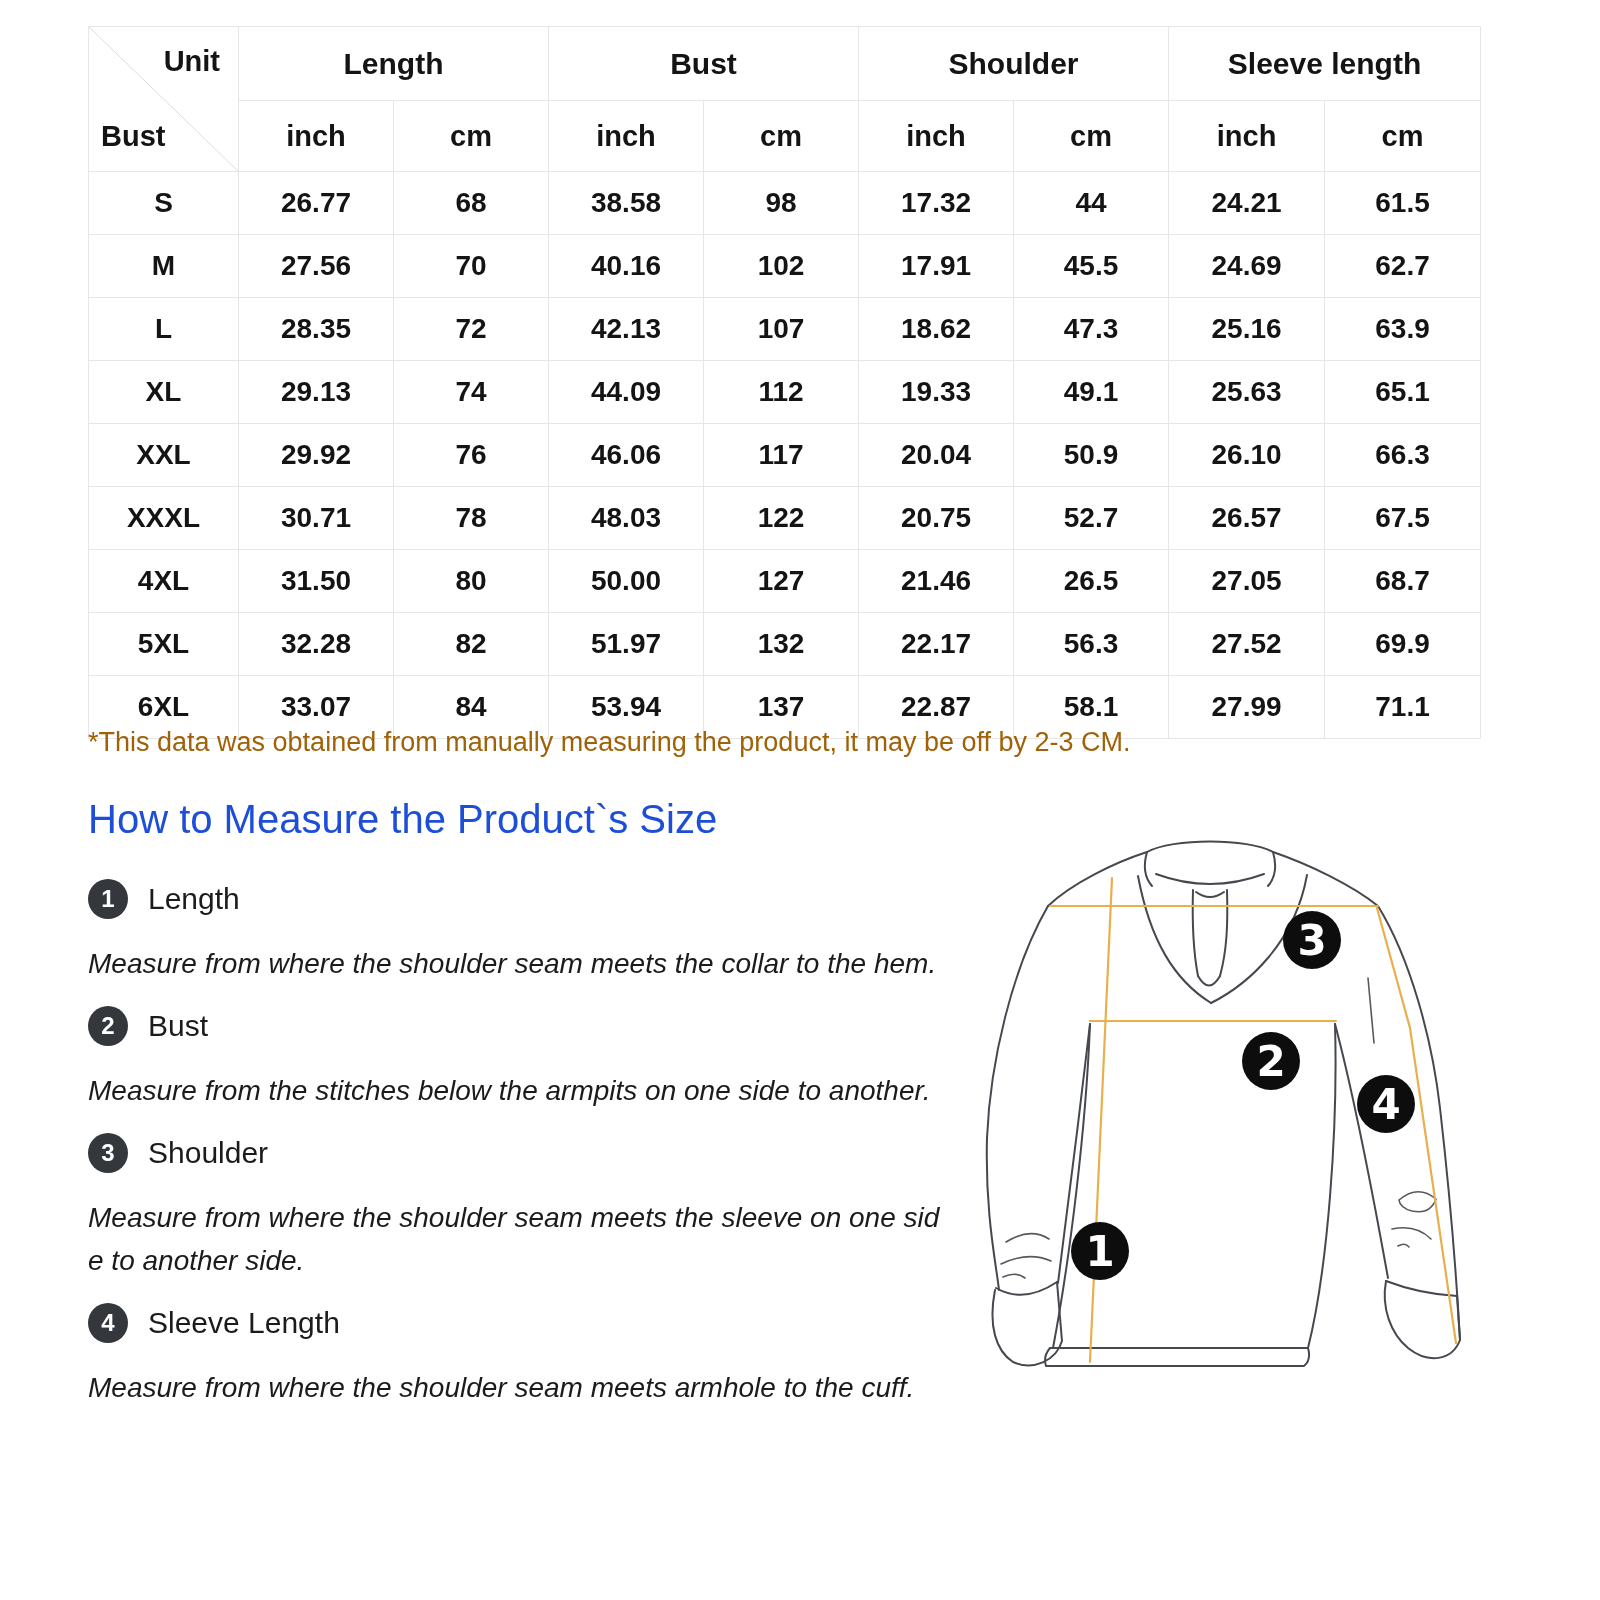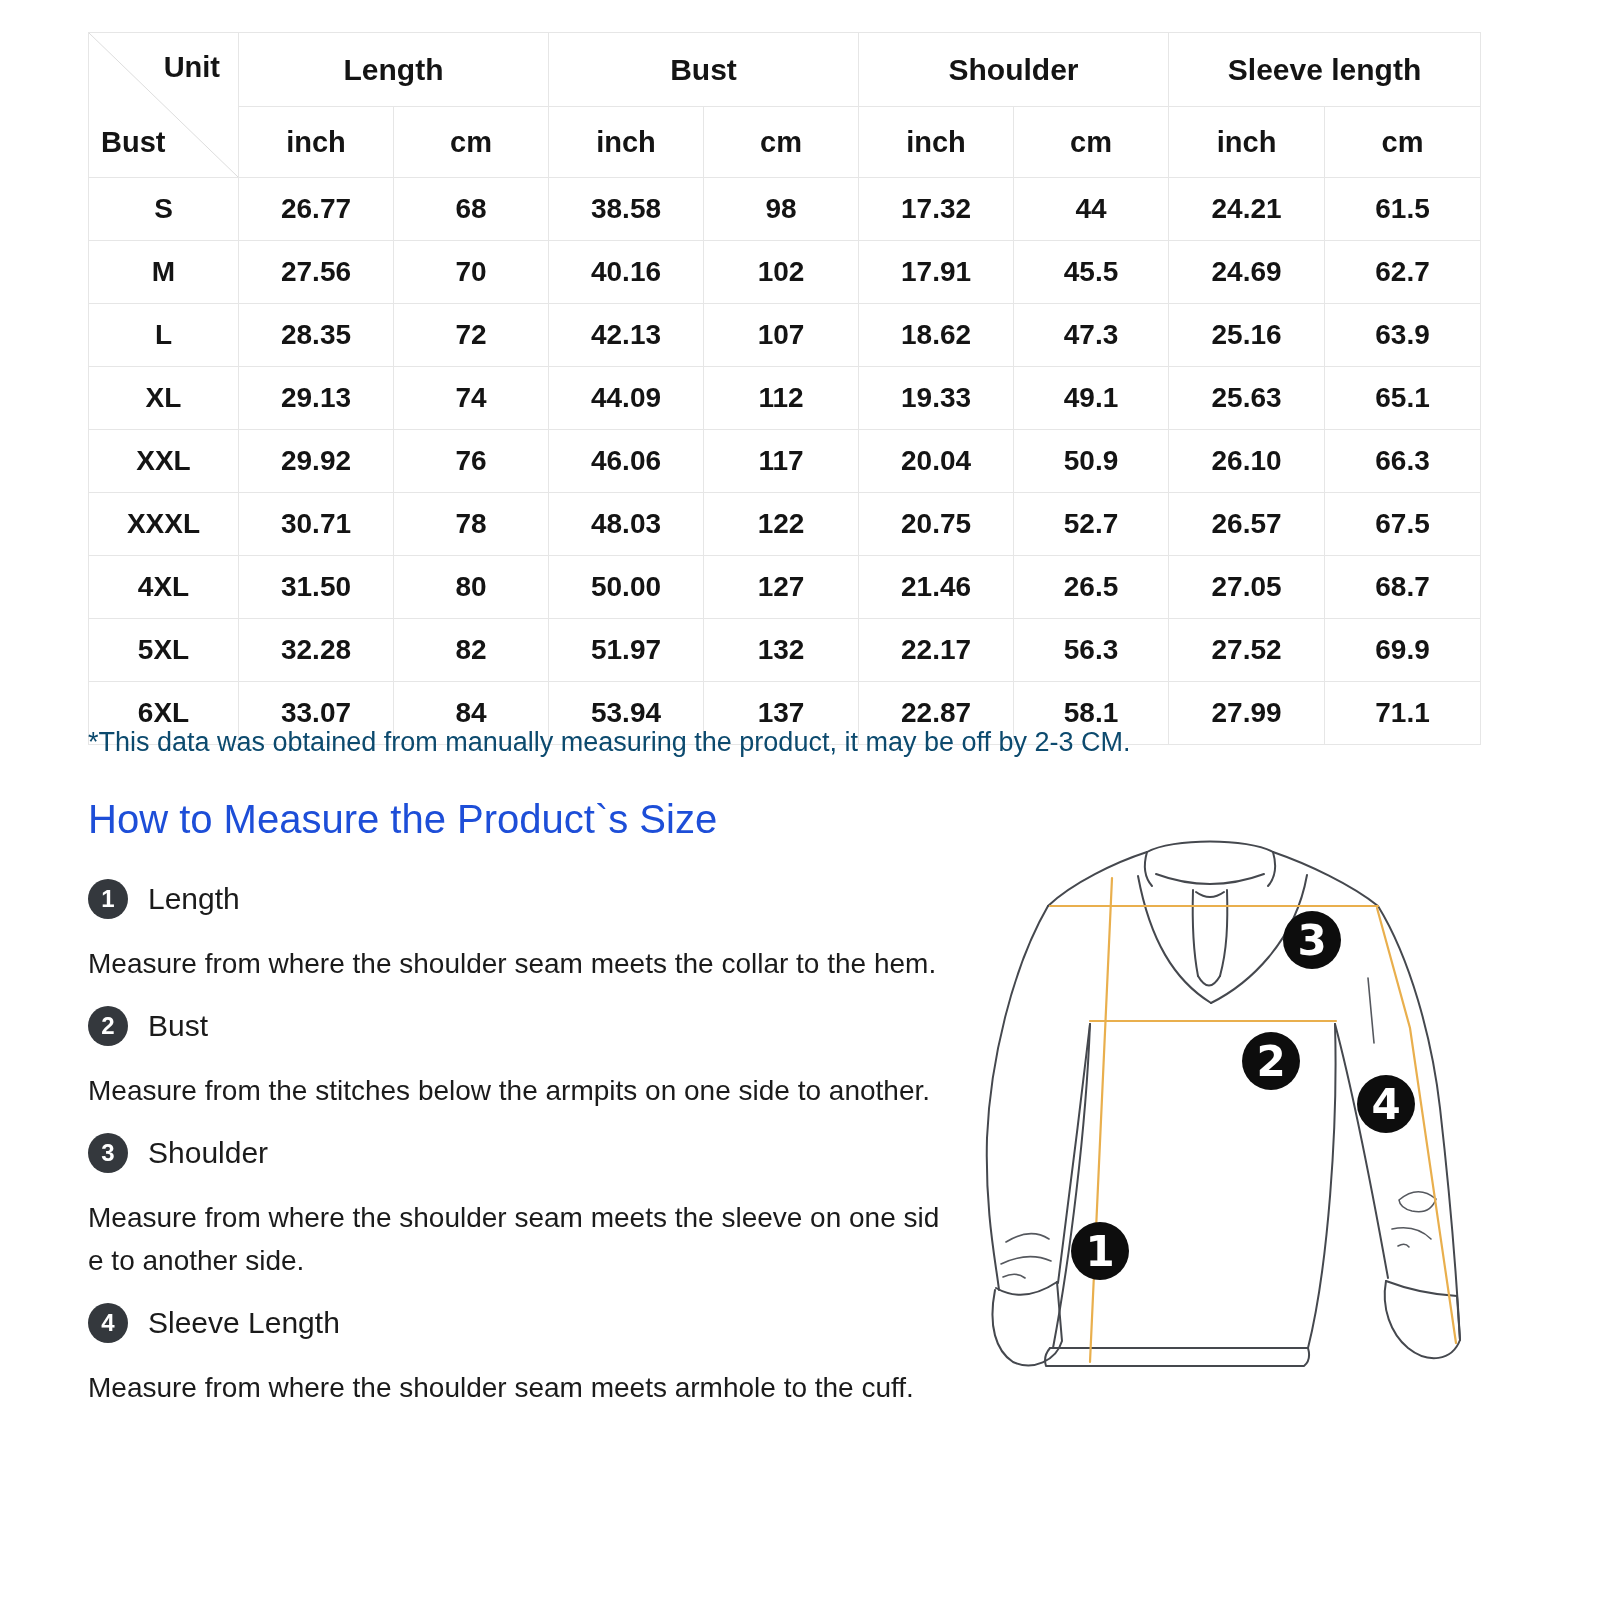--- a/index.html
+++ b/index.html
@@ -1,41 +1,41 @@
 <!DOCTYPE html>
 <html><head>
 <meta charset="utf-8">
 <style>
   html,body{margin:0;padding:0;background:#fff;}
   .page{position:relative;width:1600px;height:1600px;background:#fff;overflow:hidden;
         font-family:"Liberation Sans","DejaVu Sans",sans-serif;color:#161616;}
 
   
-  .size-table{position:absolute;left:88px;top:32px;width:1392px;border-collapse:collapse;
+  .size-table{position:absolute;left:88px;top:26px;width:1392px;border-collapse:collapse;
               table-layout:fixed;text-align:center;background:#fff;}
   .size-table th,.size-table td{border:1px solid #e6e6e6;font-weight:700;padding:0;color:#141414;}
   .group-row th{height:73px;font-size:30px;}
   .unit-row th{height:70px;font-size:29px;}
   .size-table tbody td{height:62px;font-size:28px;}
   .corner-cell{position:relative;}
   .corner-cell .unit-label{position:absolute;top:18px;right:18px;font-size:29px;font-weight:700;}
   .corner-cell .size-label{position:absolute;bottom:18px;left:12px;font-size:29px;font-weight:700;}
   .corner-cell .diag{position:absolute;left:0;top:0;width:100%;height:100%;display:block;}
   .corner-cell .diag line{stroke:#dddddd;stroke-width:1;vector-effect:non-scaling-stroke;}
 
-  .footnote{position:absolute;left:88px;top:727px;font-size:27px;color:#0c4a6e;}
+  .footnote{position:absolute;left:88px;top:727px;font-size:27px;color:#a16207;}
 
   
   .guide-title{position:absolute;left:88px;top:797px;font-size:40px;font-weight:400;color:#1d4ed8;}
   .guide-list{position:absolute;left:88px;top:878px;width:852px;}
   .guide-item-header{display:flex;align-items:center;height:42px;}
   .badge{flex:0 0 40px;width:40px;height:40px;border-radius:50%;background:#34383d;color:#fff;
          font-size:24px;font-weight:700;display:flex;align-items:center;justify-content:center;}
   .guide-label{margin-left:20px;font-size:30px;color:#1b1b1b;}
-  .guide-desc{margin:22px 0 20px 0;font-size:28px;line-height:43px;color:#1b1b1b;word-break:break-all;}
+  .guide-desc{margin:22px 0 20px 0;font-size:28px;line-height:43px;color:#1b1b1b;word-break:break-all;font-style:italic;}
 
   
   .diagram{position:absolute;left:900px;top:828px;width:620px;height:600px;}
   .diagram svg{display:block;width:100%;height:100%;}
   .outline{fill:none;stroke:#45484e;stroke-width:2;stroke-linecap:round;stroke-linejoin:round;}
   .outline-thin{fill:none;stroke:#55585e;stroke-width:1.6;stroke-linecap:round;}
   .accent{fill:none;stroke:#e9af4d;stroke-width:2.2;stroke-linecap:round;}
   .marker-dot{fill:#0d0d0d;}
   .marker-num{fill:#ffffff;font-family:"DejaVu Sans","Liberation Sans",sans-serif;
               font-size:42px;font-weight:700;text-anchor:middle;}

